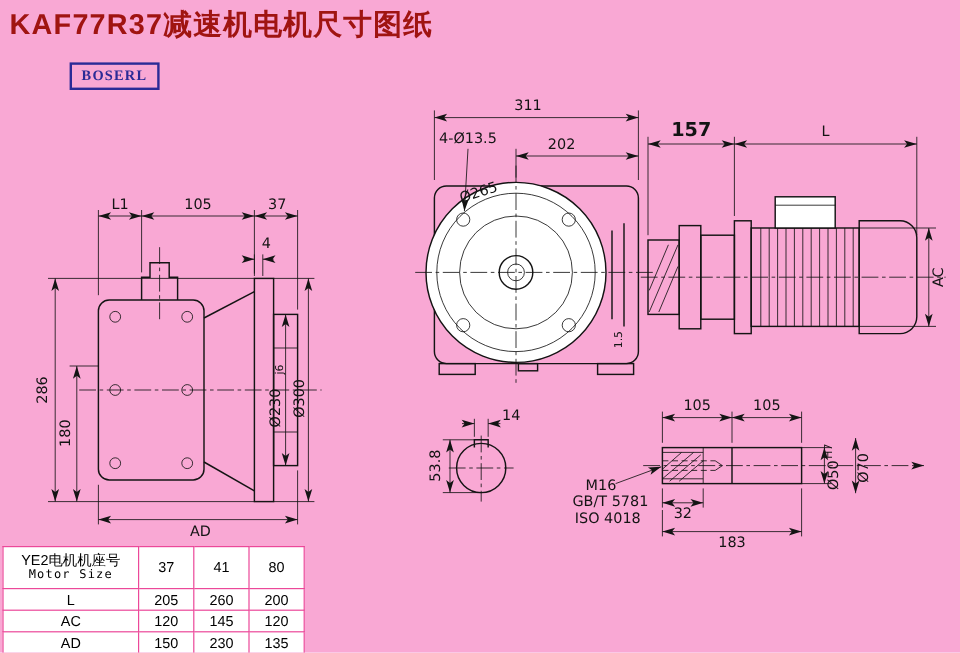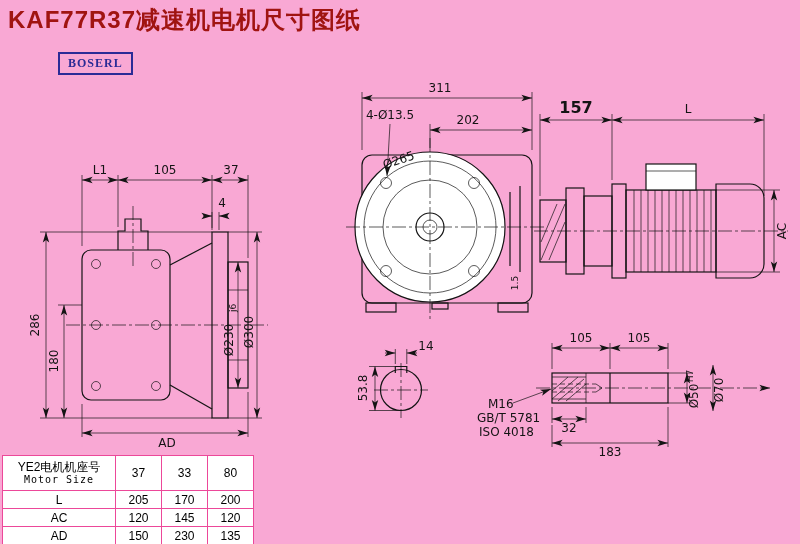--- a/index.html
+++ b/index.html
@@ -288,27 +288,27 @@
   </svg>
 
   <table class="size-table">
     <tbody>
         <tr>
       <th>
         <div>YE2电机机座号</div>
         <div class="en">Motor Size</div>
       </th>
       <td>37</td>
-      <td>33</td>
+      <td>41</td>
       <td>80</td>
     </tr>
     <tr>
       <td>L</td>
       <td>205</td>
-      <td>170</td>
+      <td>260</td>
       <td>200</td>
     </tr>
     <tr>
       <td>AC</td>
       <td>120</td>
       <td>145</td>
       <td>120</td>
     </tr>
     <tr>
       <td>AD</td>

